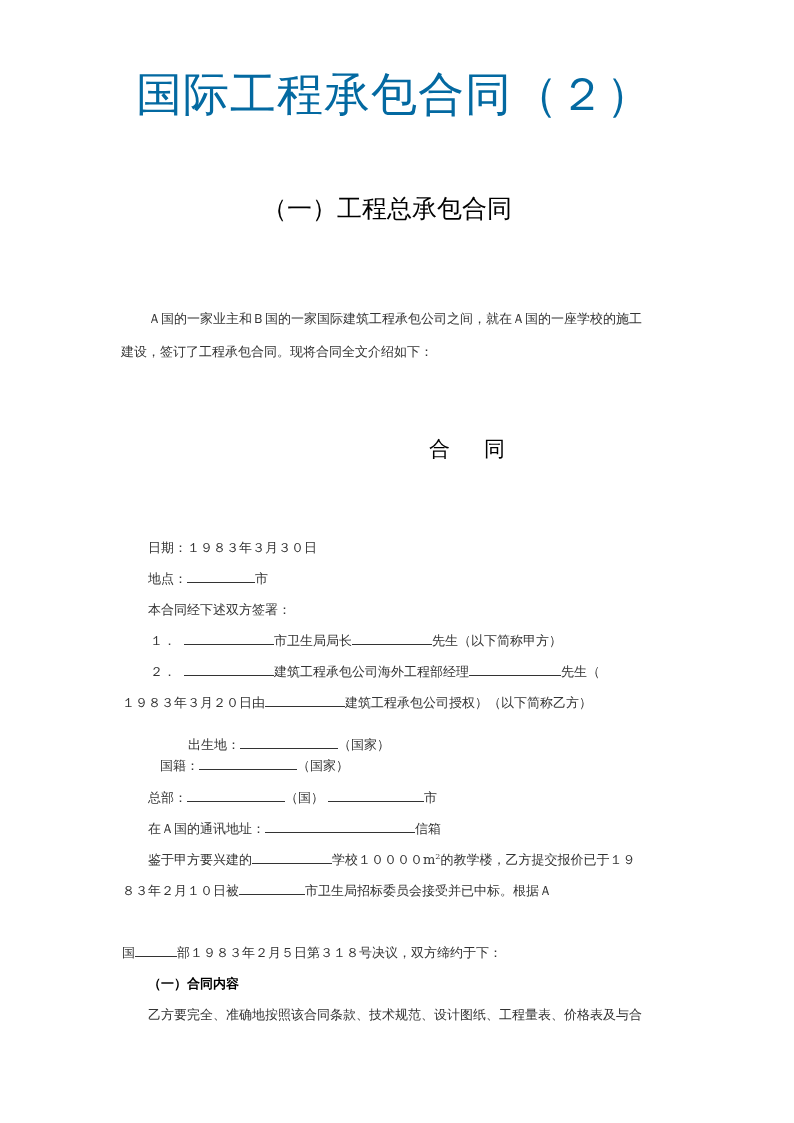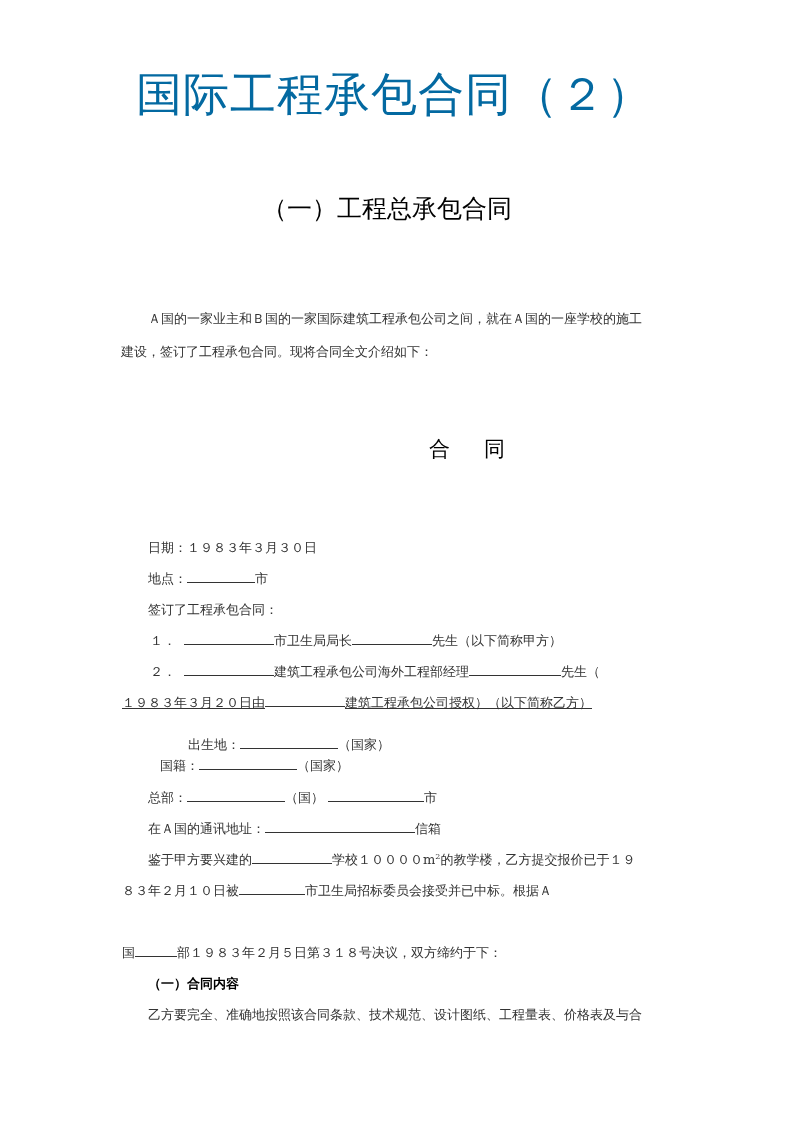--- a/index.html
+++ b/index.html
@@ -30,31 +30,31 @@
   <div class="abs center-head">
     <span>合</span><span>同</span>
   </div>
 
   <div class="abs body" style="left:148px; top:539px;">日期：１９８３年３月３０日</div>
 
   <div class="abs body" style="left:148px; top:570px;">
     <span>地点：</span><span class="blank" style="width:68px;"></span><span>市</span>
   </div>
 
-  <div class="abs body" style="left:148px; top:601px;">签订了工程承包合同：</div>
+  <div class="abs body" style="left:148px; top:601px;">本合同经下述双方签署：</div>
 
   <div class="abs body" style="left:150px; top:632px;">
     <span>１．</span><span class="blank" style="width:90px; margin-left:8px;"></span><span>市卫生局局长</span><span class="blank" style="width:80px;"></span><span>先生（以下简称甲方）</span>
   </div>
 
   <div class="abs body" style="left:150px; top:663px;">
     <span>２．</span><span class="blank" style="width:90px; margin-left:8px;"></span><span>建筑工程承包公司海外工程部经理</span><span class="blank" style="width:92px;"></span><span>先生（</span>
   </div>
 
-  <div class="abs body" style="left:122px; top:694px;text-decoration:underline;">
+  <div class="abs body" style="left:122px; top:694px;">
     <span>１９８３年３月２０日由</span><span class="blank" style="width:80px;"></span><span>建筑工程承包公司授权）（以下简称乙方）</span>
   </div>
 
   <div class="abs body" style="left:148px; top:736px;margin-left:40px;">
     <span>出生地：</span><span class="blank" style="width:98px;"></span><span>（国家）</span>
   </div>
 
   <div class="abs body" style="left:160px; top:757px;">
     <span>国籍：</span><span class="blank" style="width:98px;"></span><span>（国家）</span>
   </div>

